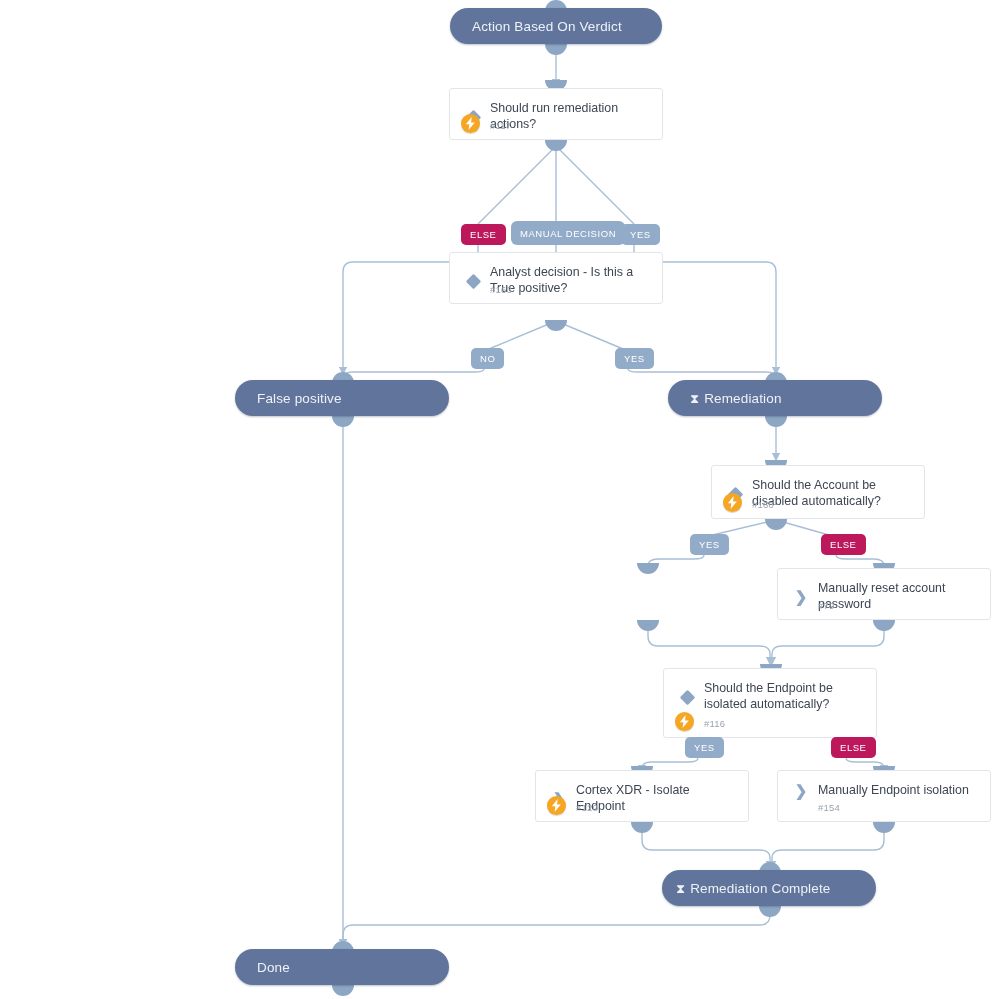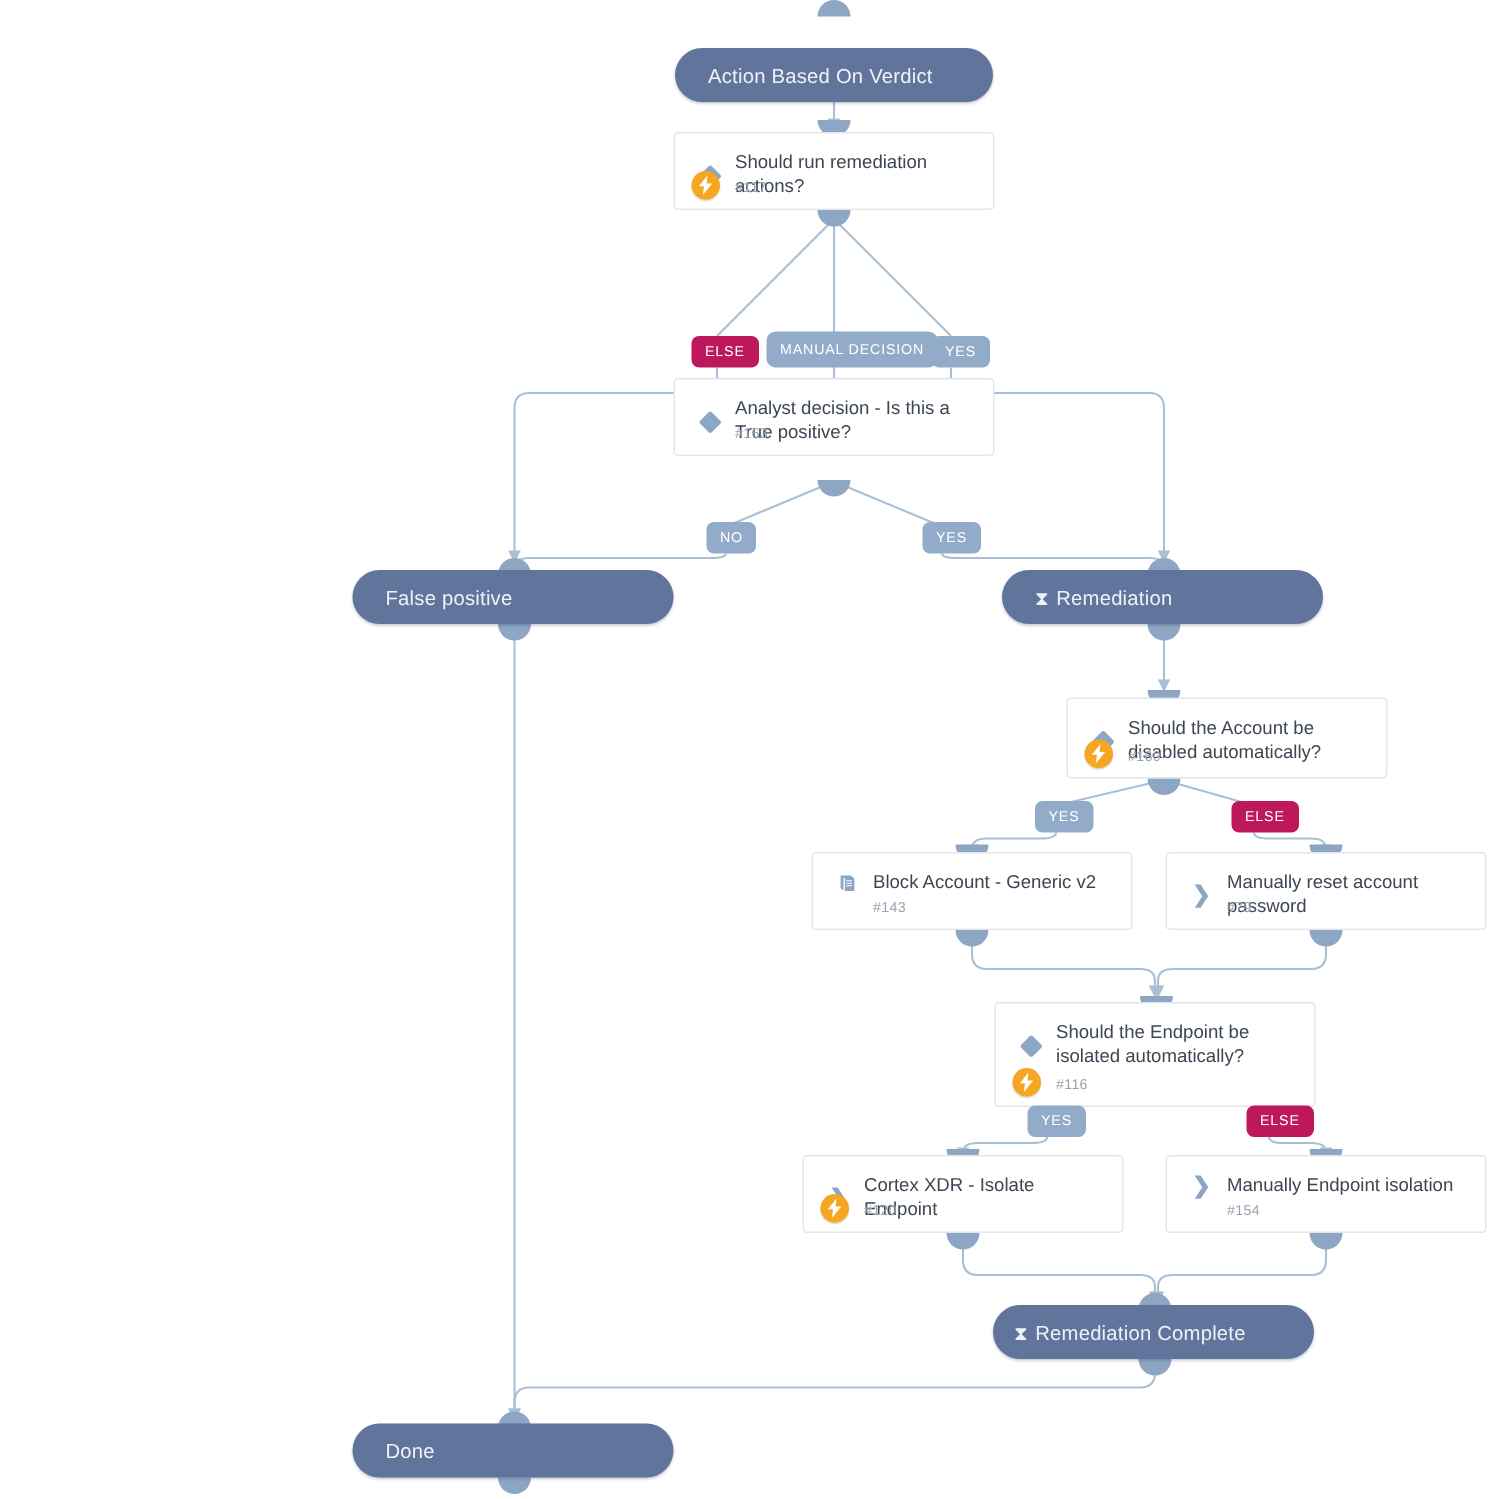--- a/index.html
+++ b/index.html
@@ -213,21 +213,21 @@
       <path d="M 846,758 Q 846,762 856,762 L 874,762 Q 884,762 884,768 L 884,770" marker-end="url(#arw)"></path>
 
       <path d="M 642,822 L 642,840 Q 642,850 652,850 L 760,850 Q 770,850 770,858 L 770,866" marker-end="url(#arw)"></path>
       <path d="M 884,822 L 884,840 Q 884,850 874,850 L 782,850 Q 772,850 772,858 L 772,866" marker-end="url(#arw)"></path>
 
       <path d="M 770,910 L 770,915 Q 770,925 760,925 L 353,925 Q 343,925 343,935 L 343,944" marker-end="url(#arw)"></path>
     </g>
   </svg>
 
   <div class="port top" style="left:545px; top:0px;"></div>
-  <div class="pill" style="left:450px; top:8px; width:212px; height:36px;margin-top:24px;">
+  <div class="pill" style="left:450px; top:8px; width:212px; height:36px;">
     <span class="pill-label">Action Based On Verdict</span>
   </div>
   <div class="port bottom" style="left:545px; top:44px;"></div>
 
   <div class="port bottom" style="left:545px; top:80px;"></div>
   <div class="card" style="left:449px; top:88px; width:214px; height:52px;">
     <div class="card-row">
       <div class="card-ico">
           <div class="ico-diamond"></div>
         </div>
@@ -294,35 +294,20 @@
       </div>
       <div class="card-id">#160</div>
     </div>
   </div>
   <div class="port bottom" style="left:765px; top:519px;"></div>
 
   <div class="badge blue" style="left:690px; top:534px;">YES</div>
   <div class="badge dark" style="left:821px; top:534px;">ELSE</div>
 
   <div class="port bottom" style="left:637px; top:563px;"></div>
-  <div class="card" style="left:541px; top:568px; width:214px; height:52px;">
-    <div class="card-row">
-      <div class="card-ico ico-book">
-        <svg width="14" height="14" viewBox="0 0 14 14">
-          <path d="M2.4 1.6 L9.2 1.6 L11.6 3.6 L11.6 12 L4.8 12 L2.4 10.2 Z" fill="#8ca6c4"></path>
-          <path d="M4.8 3.4 L4.8 12" stroke="#ffffff" stroke-width="0.9" fill="none"></path>
-          <path d="M6.2 5.1 L10 5.1 M6.2 6.8 L10 6.8 M6.2 8.5 L10 8.5" stroke="#ffffff" stroke-width="0.7" fill="none"></path>
-        </svg>
-      </div>
-      <div class="card-title">Block Account - Generic v2</div>
-    </div>
-    <div class="card-foot">
-      <div class="card-id">#143</div>
-    </div>
-  </div>
   <div class="port bottom" style="left:637px; top:620px;"></div>
 
   <div class="port bottom" style="left:873px; top:563px;"></div>
   <div class="card" style="left:777px; top:568px; width:214px; height:52px;">
     <div class="card-row">
       <div class="card-ico">
         <span class="ico-chevron">❯</span>
       </div>
       <div class="card-title">Manually reset account password</div>
     </div>

